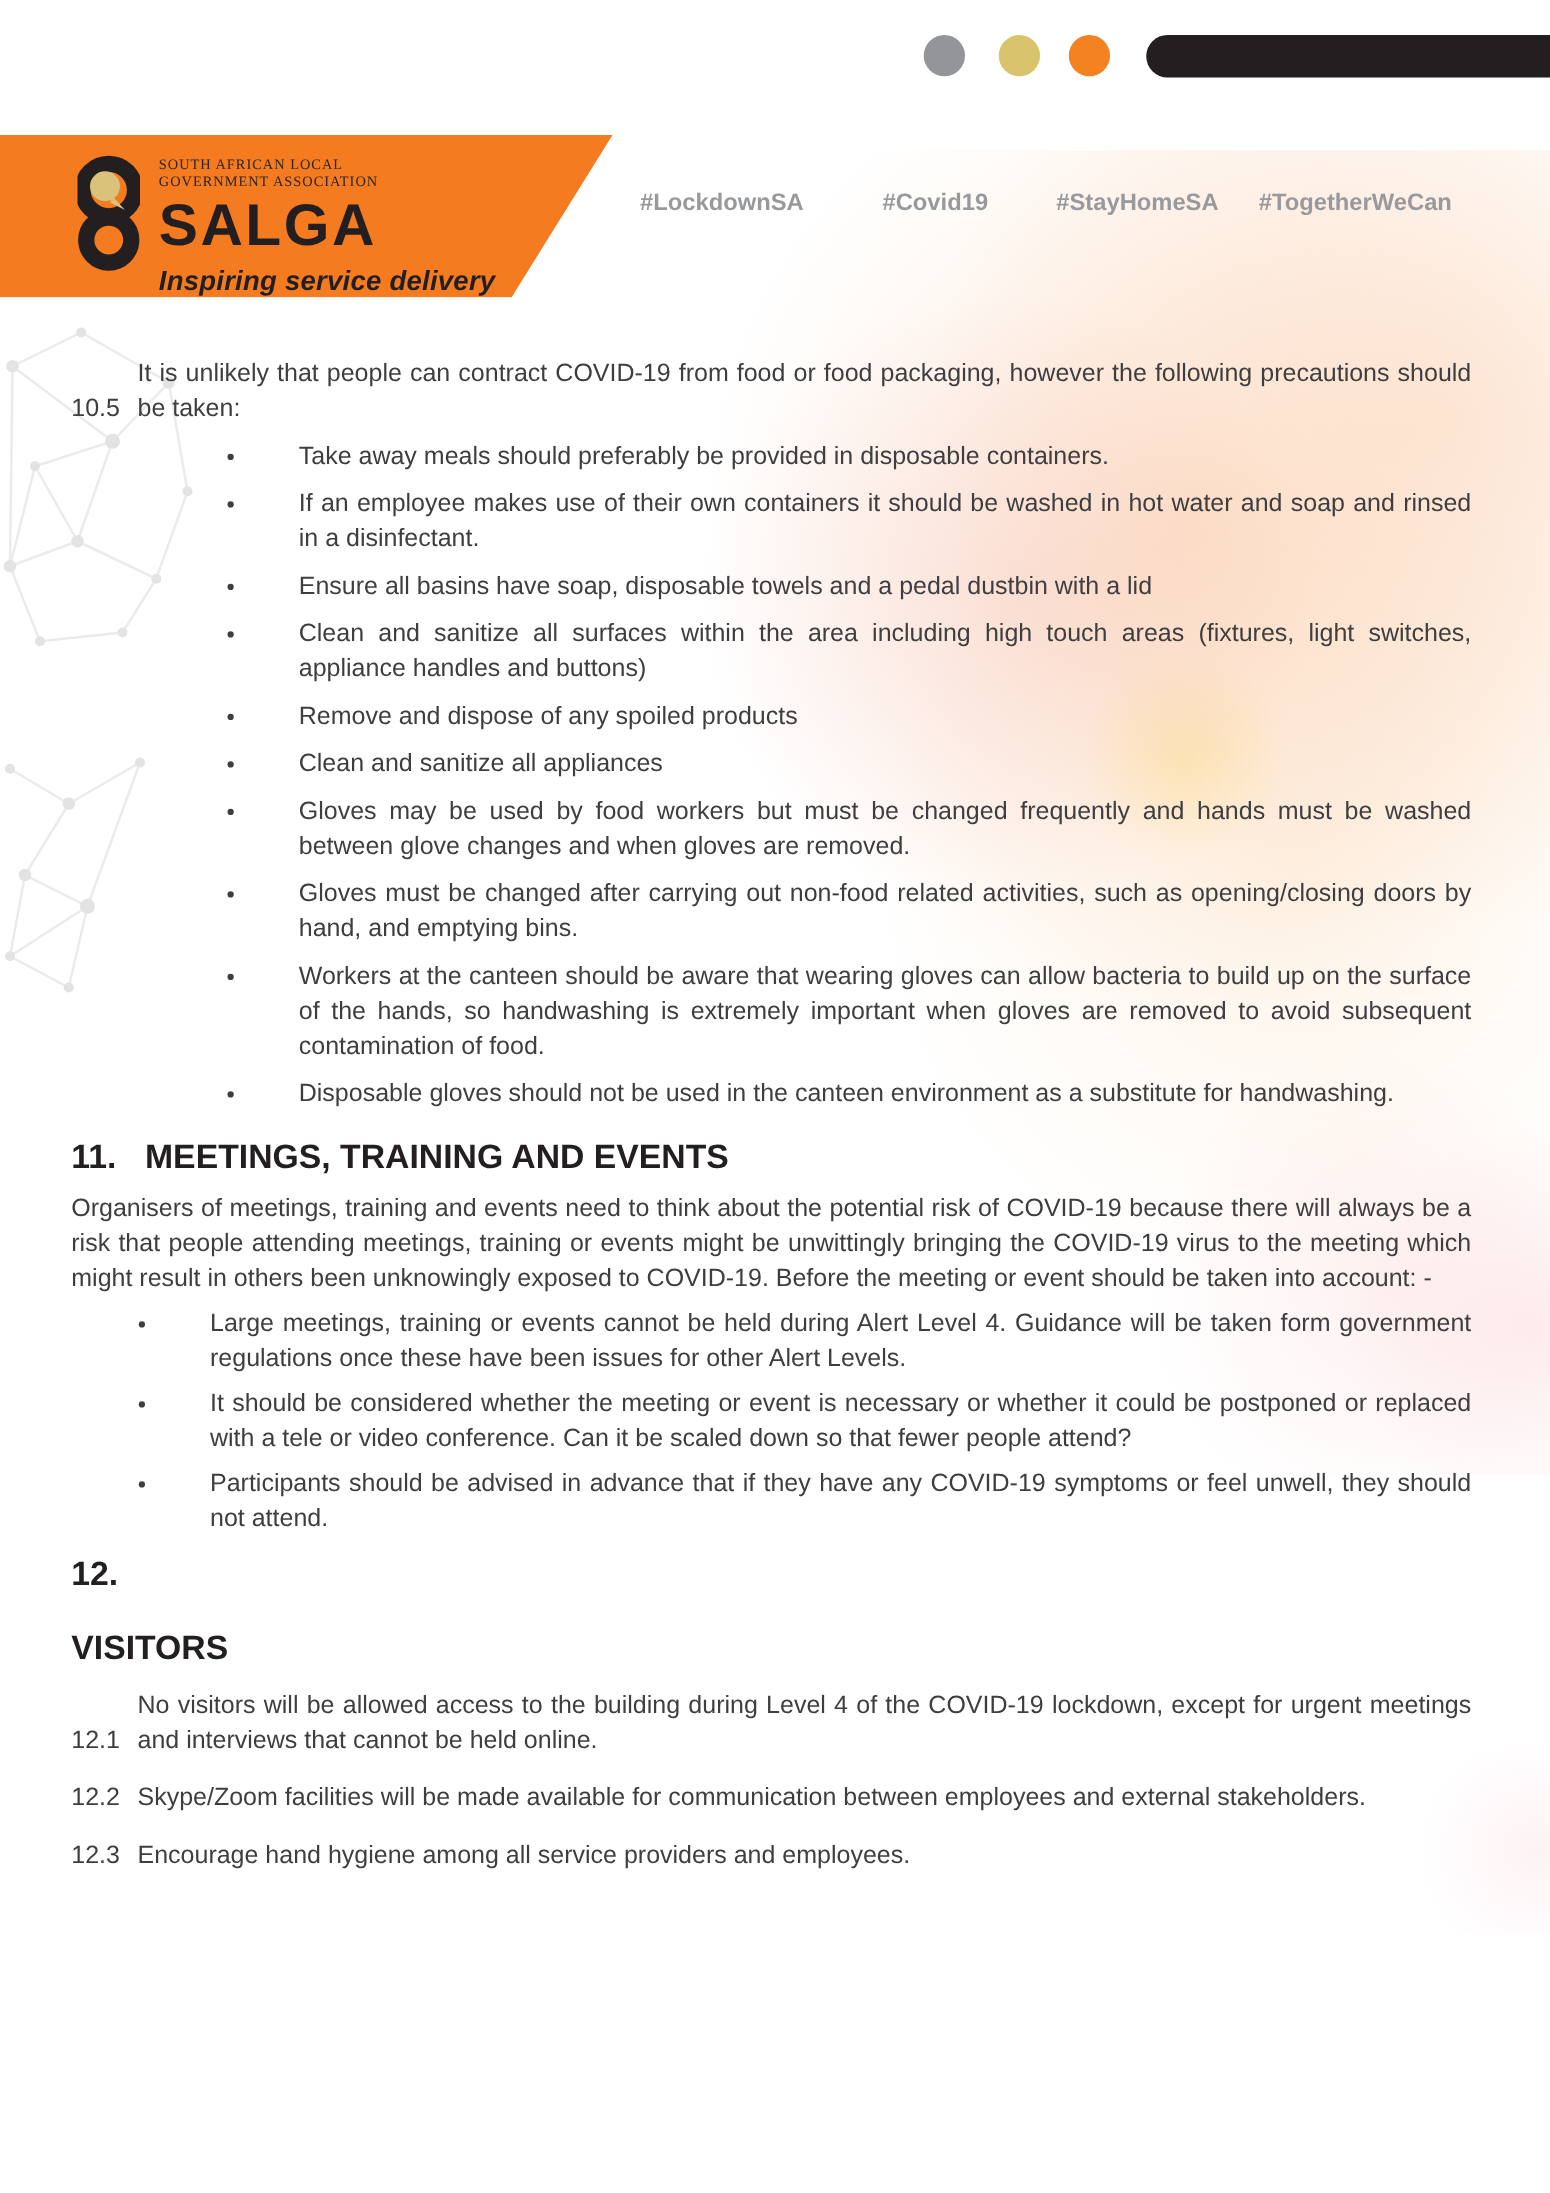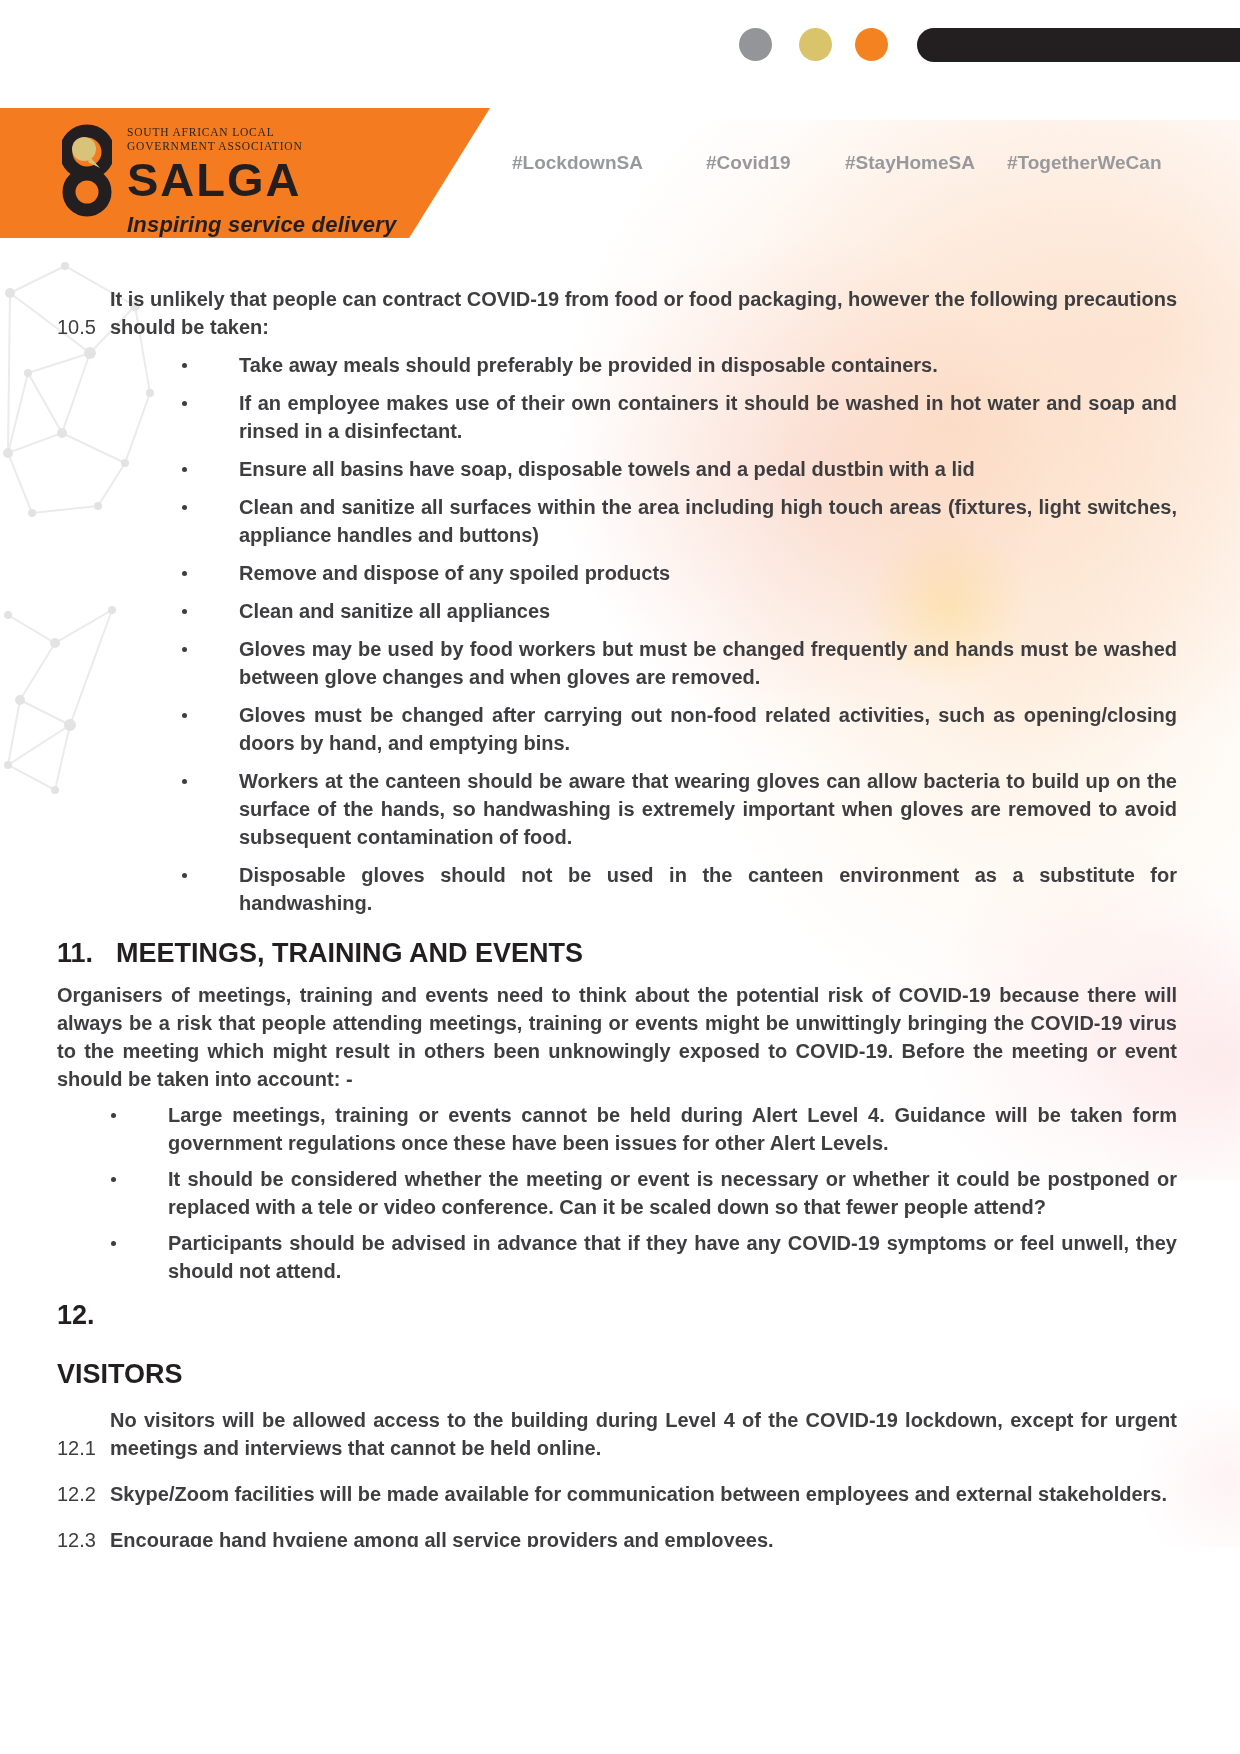--- a/index.html
+++ b/index.html
@@ -62,21 +62,21 @@
   .hashtag {
     position:absolute; top:152px; font-size:19px; font-weight:bold;
     color:#97999c; white-space:nowrap;
   }
 
   
   .content {
     position:absolute; left:57px; top:0; width:1120px;
     font-size:20px; line-height:28px; color:#3e3e40;
   }
-  .just { text-align:justify;font-weight:bold; }
+  .just { text-align:justify; }
   .item { display:flex; margin-top:10px;align-items:flex-end; }
   .item .num { flex:0 0 53px; }
   .item .body { flex:1; }
   .first-item { margin-top:285px; }
   .b10 { display:flex; margin-top:10px; padding-left:123px; }
   .b11 { display:flex; margin-top:8px; padding-left:52px; }
   .bcol { flex:0 0 59px; }
   .dotb { display:block; width:5px; height:5px; border-radius:50%; background:#3e3e40; margin-top:12px; margin-left:2px; }
   .sec-head { display:flex; color:#231f20; font-weight:bold; font-size:27px; line-height:32px; }
   .sec-head .num { flex:0 0 59px; }

